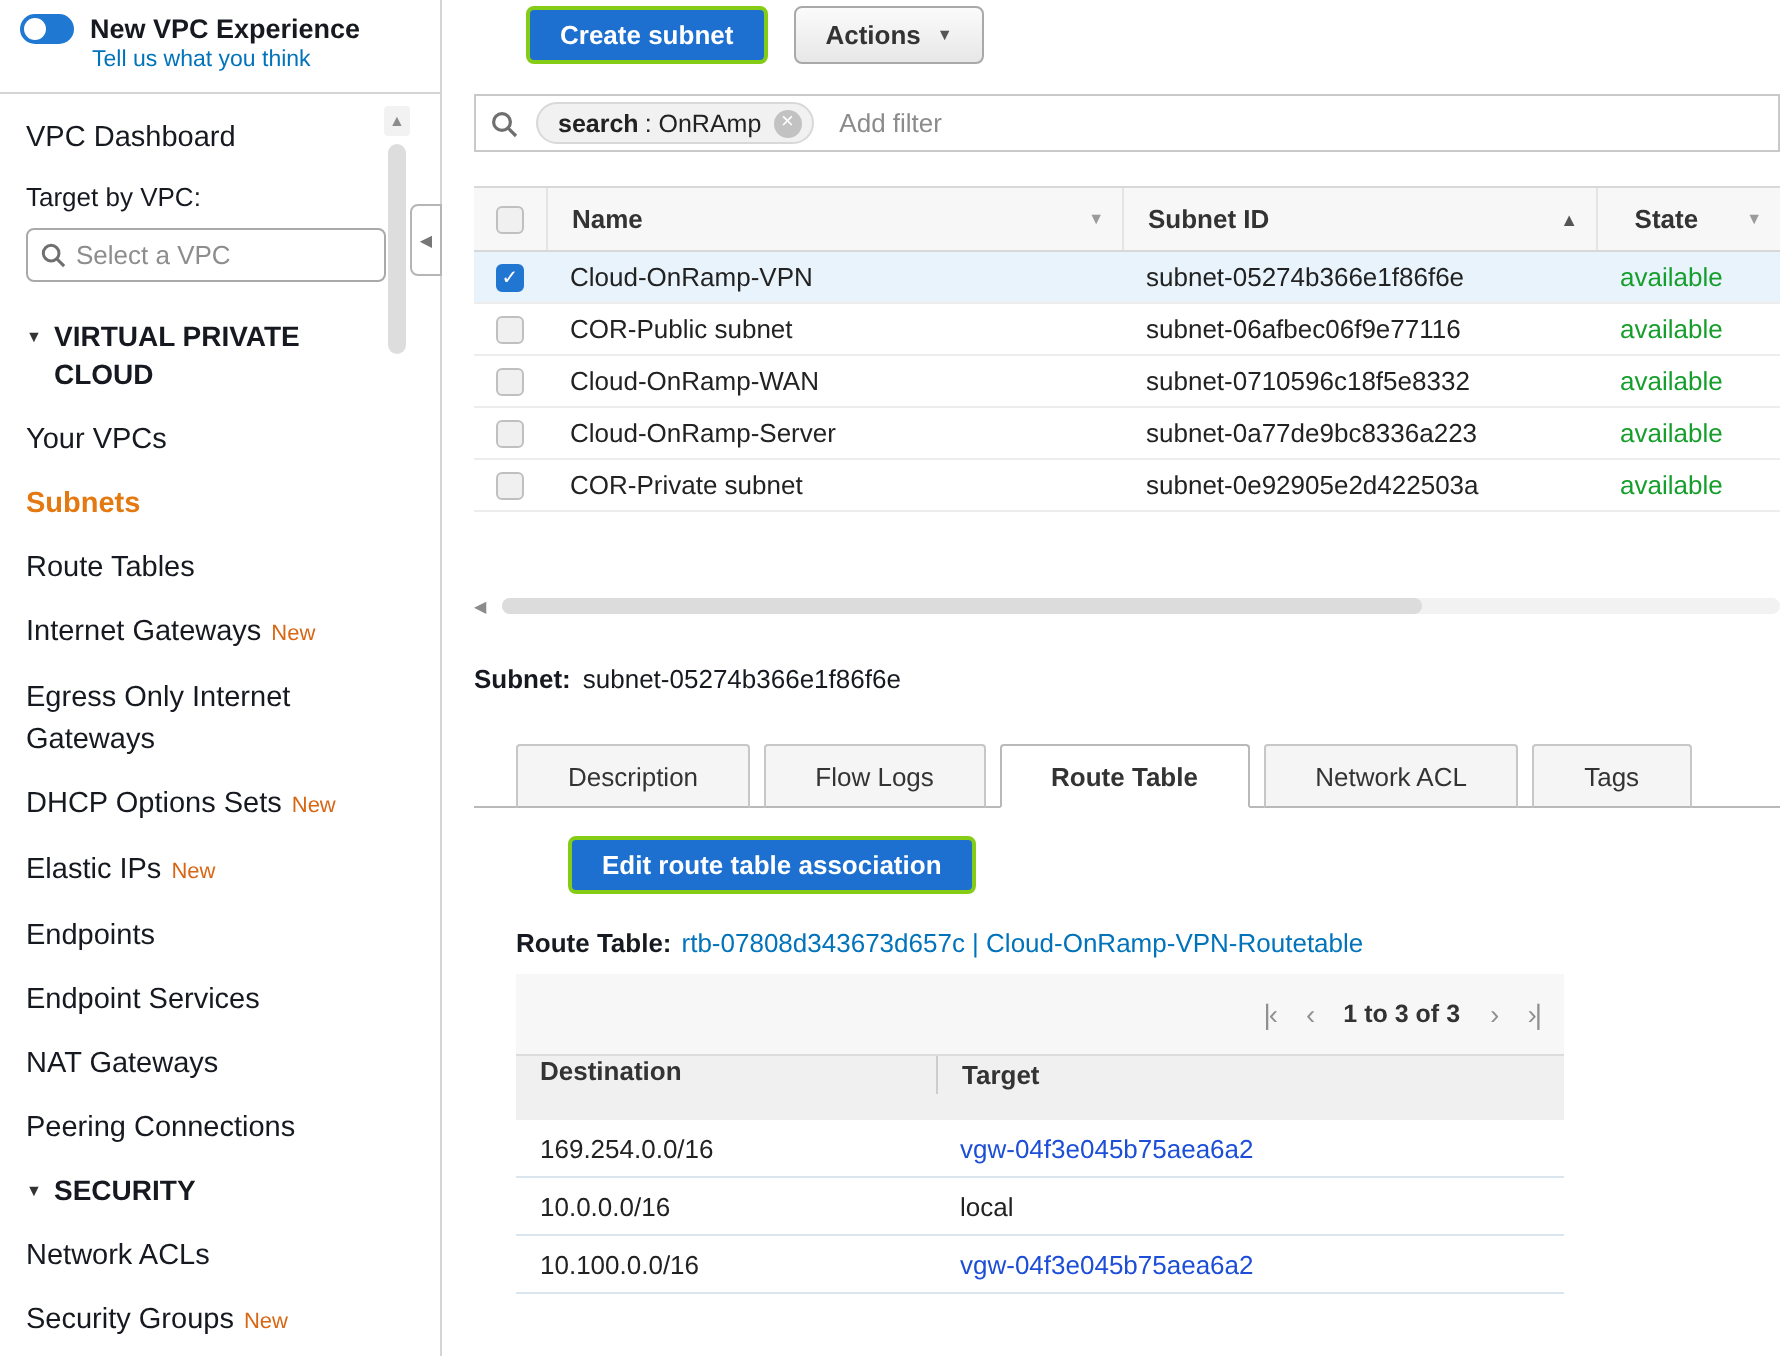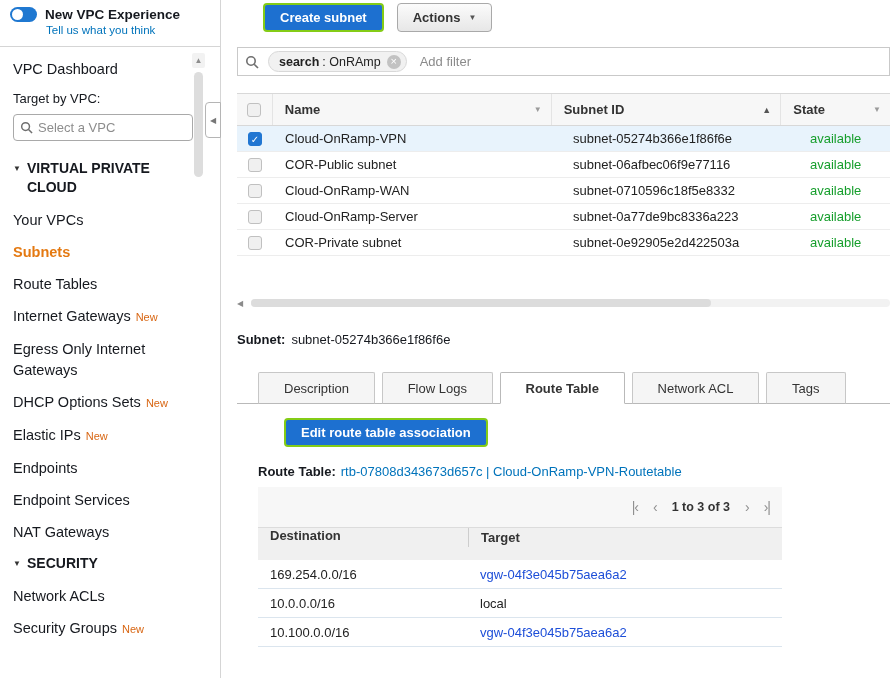--- a/index.html
+++ b/index.html
@@ -73,21 +73,21 @@
 
   .subnet-table { position: absolute; top: 93px; left: 0; width: 653px; }
   .st-header { display: flex; align-items: stretch; height: 33px; background: #f7f7f7;
                border-top: 1px solid #d8d8d8; border-bottom: 1px solid #d8d8d8;
                font-weight: bold; color: #333; }
   .hc { display: flex; align-items: center; justify-content: space-between;
         padding: 0 9px 0 12px; border-left: 1px solid #e4e4e4; cursor: pointer; }
   .col-check { width: 36px; display: flex; align-items: center; justify-content: center; }
   .col-name { width: 288px; }
   .col-subnet { width: 237px; }
-  .col-state { flex: 1; justify-content: flex-end; gap: 48px; }
+  .col-state { flex: 1; justify-content: flex-end; gap: 24px; }
   .sort { font-size: 8px; color: #9b9b9b; }
   .sort.active { color: #555; font-size: 9px; }
 
   .st-row { display: flex; align-items: center; height: 26px; border-bottom: 1px solid #ededed;
             background: #fff; cursor: pointer; }
   .st-row.selected { background: #e8f3fc; }
   .cell { padding-left: 12px; }
   .cell-name { width: 288px; }
   .cell-subnet { width: 237px; }
   .cell-state { flex: 1; color: #169e2c; }
@@ -175,20 +175,21 @@
       <div class="side-item">Your VPCs</div>
       <div class="side-item active">Subnets</div>
       <div class="side-item">Route Tables</div>
       <div class="side-item"><span>Internet Gateways</span><span class="new-badge">New</span></div>
       <div class="side-item">Egress Only Internet Gateways</div>
       <div class="side-item"><span>DHCP Options Sets</span><span class="new-badge">New</span></div>
       <div class="side-item"><span>Elastic IPs</span><span class="new-badge">New</span></div>
       <div class="side-item">Endpoints</div>
       <div class="side-item">Endpoint Services</div>
       <div class="side-item">NAT Gateways</div>
+      <div class="side-item">Peering Connections</div>
 
       <div class="section-head">
         <span class="tri">▼</span>
         <span class="txt">SECURITY</span>
       </div>
       <div class="side-item">Network ACLs</div>
       <div class="side-item"><span>Security Groups</span><span class="new-badge">New</span></div>
     </nav>
   </aside>
 

